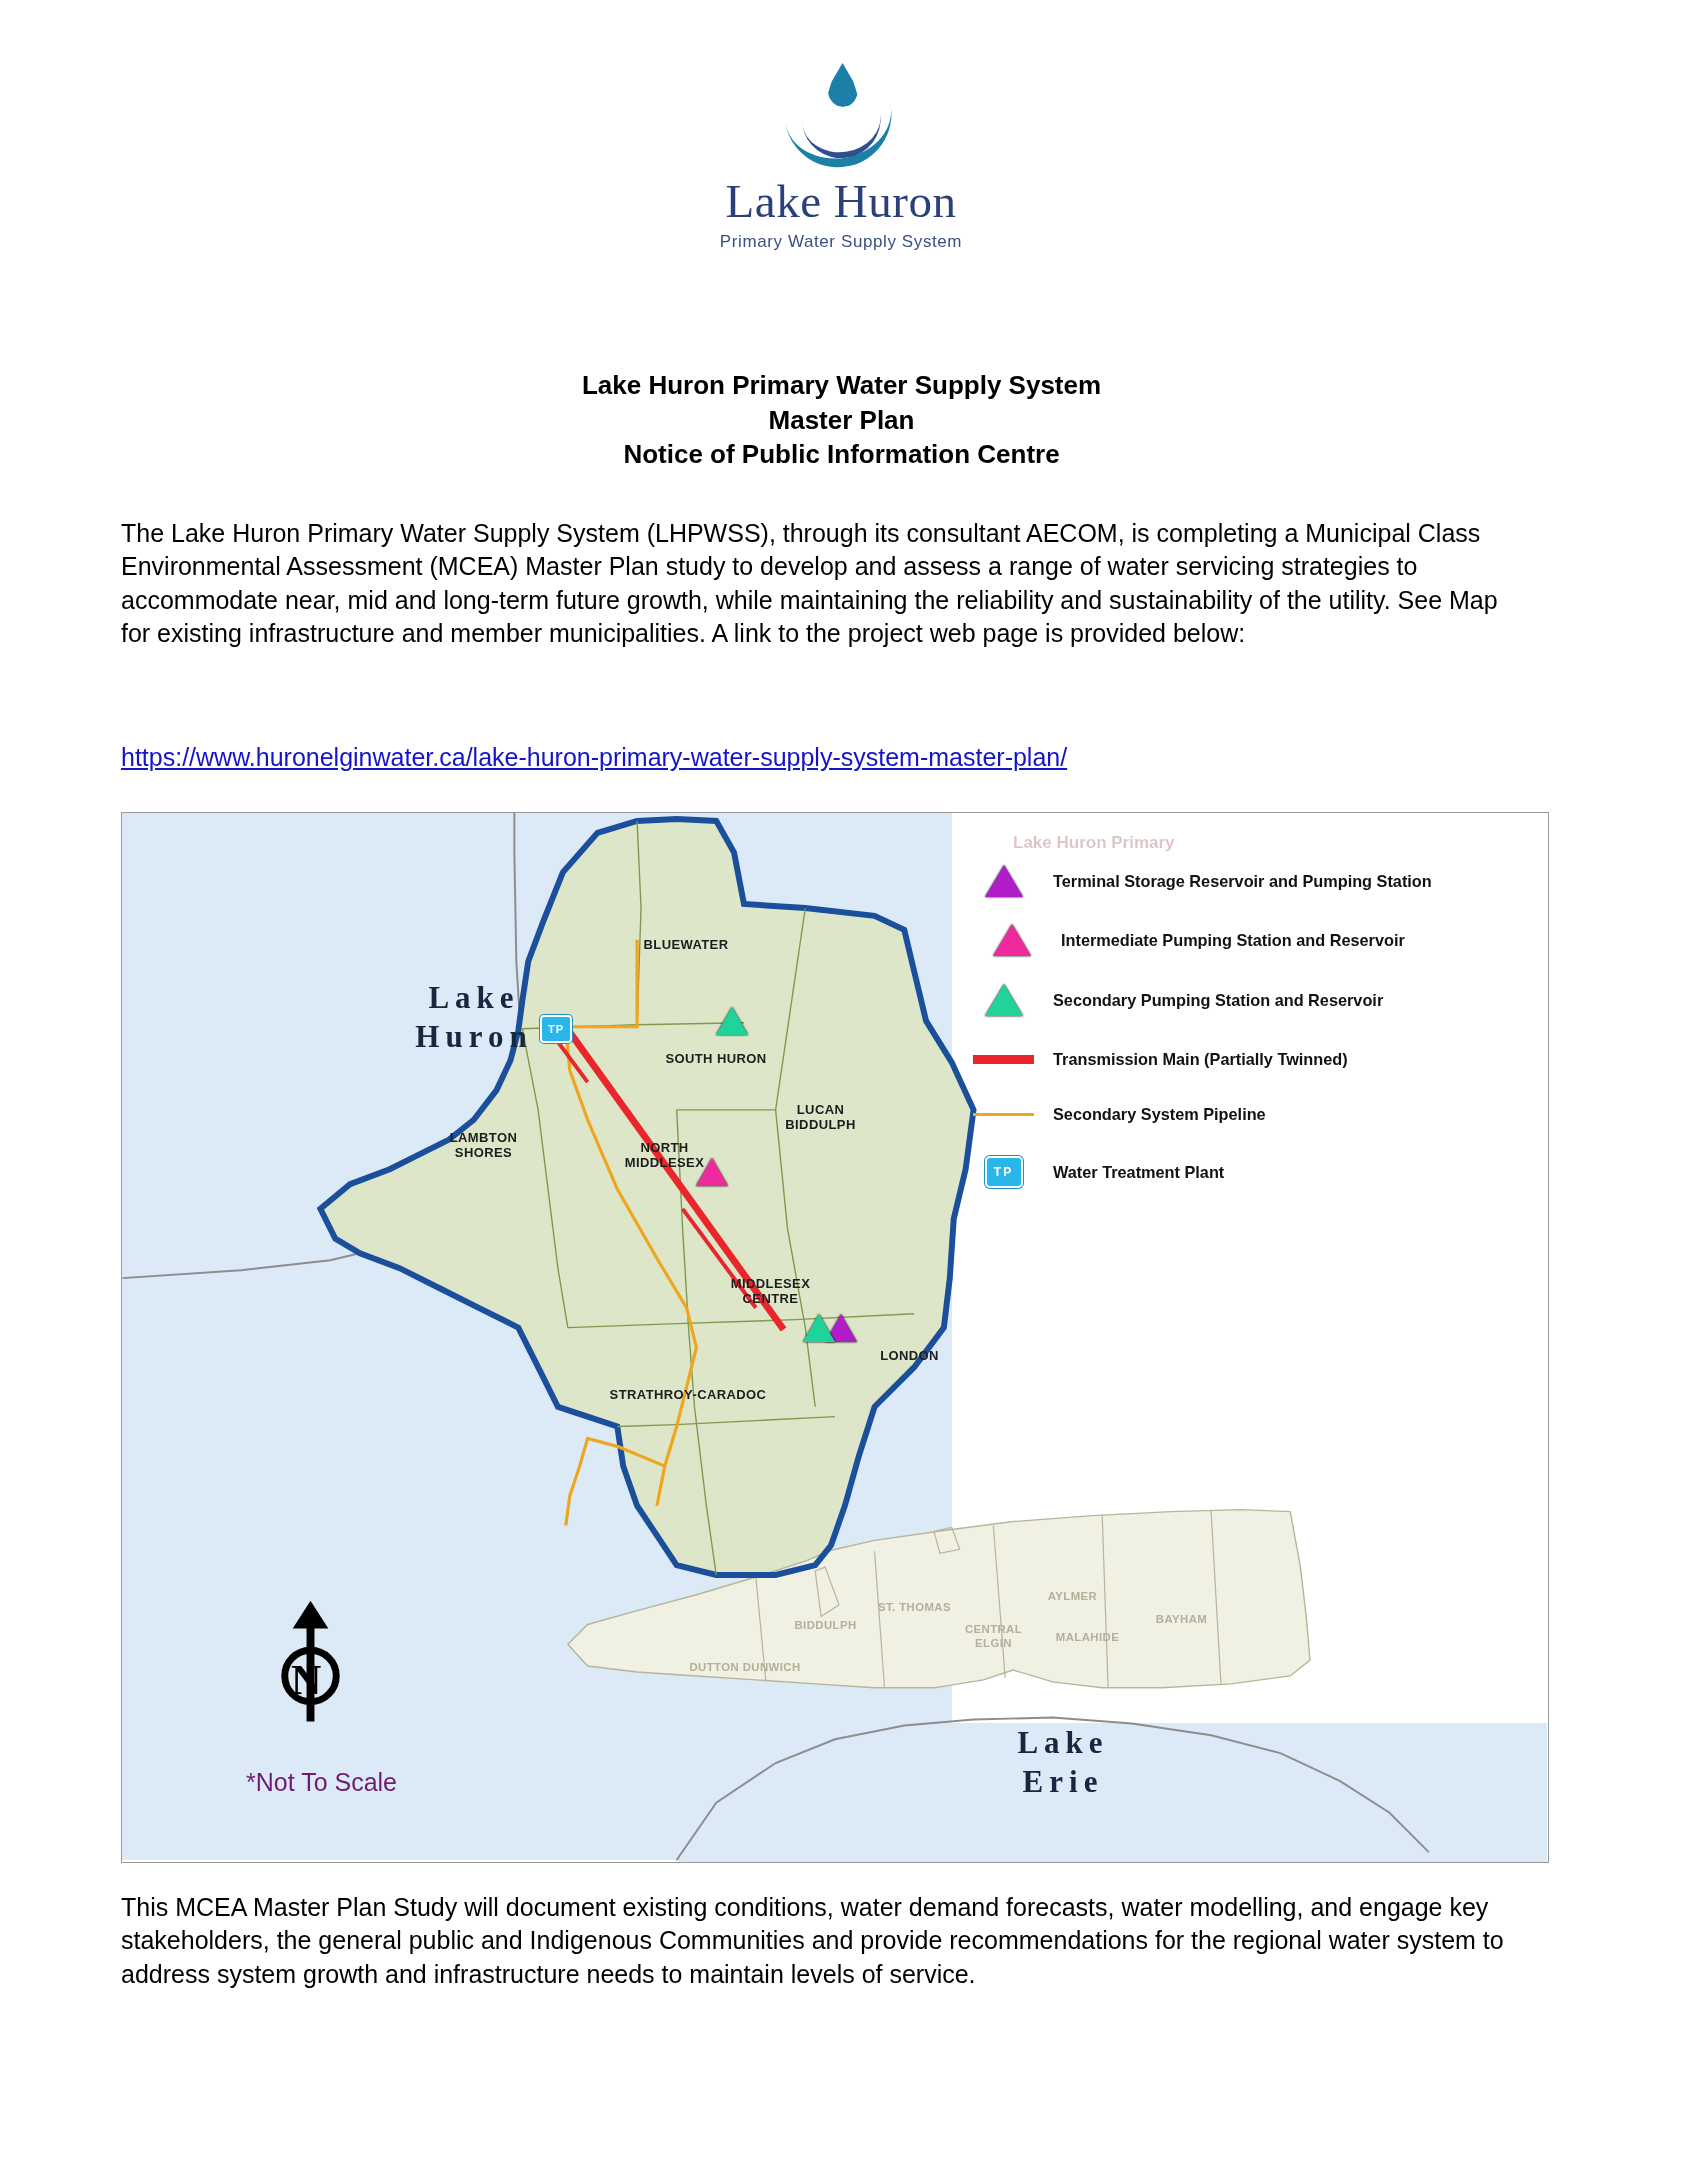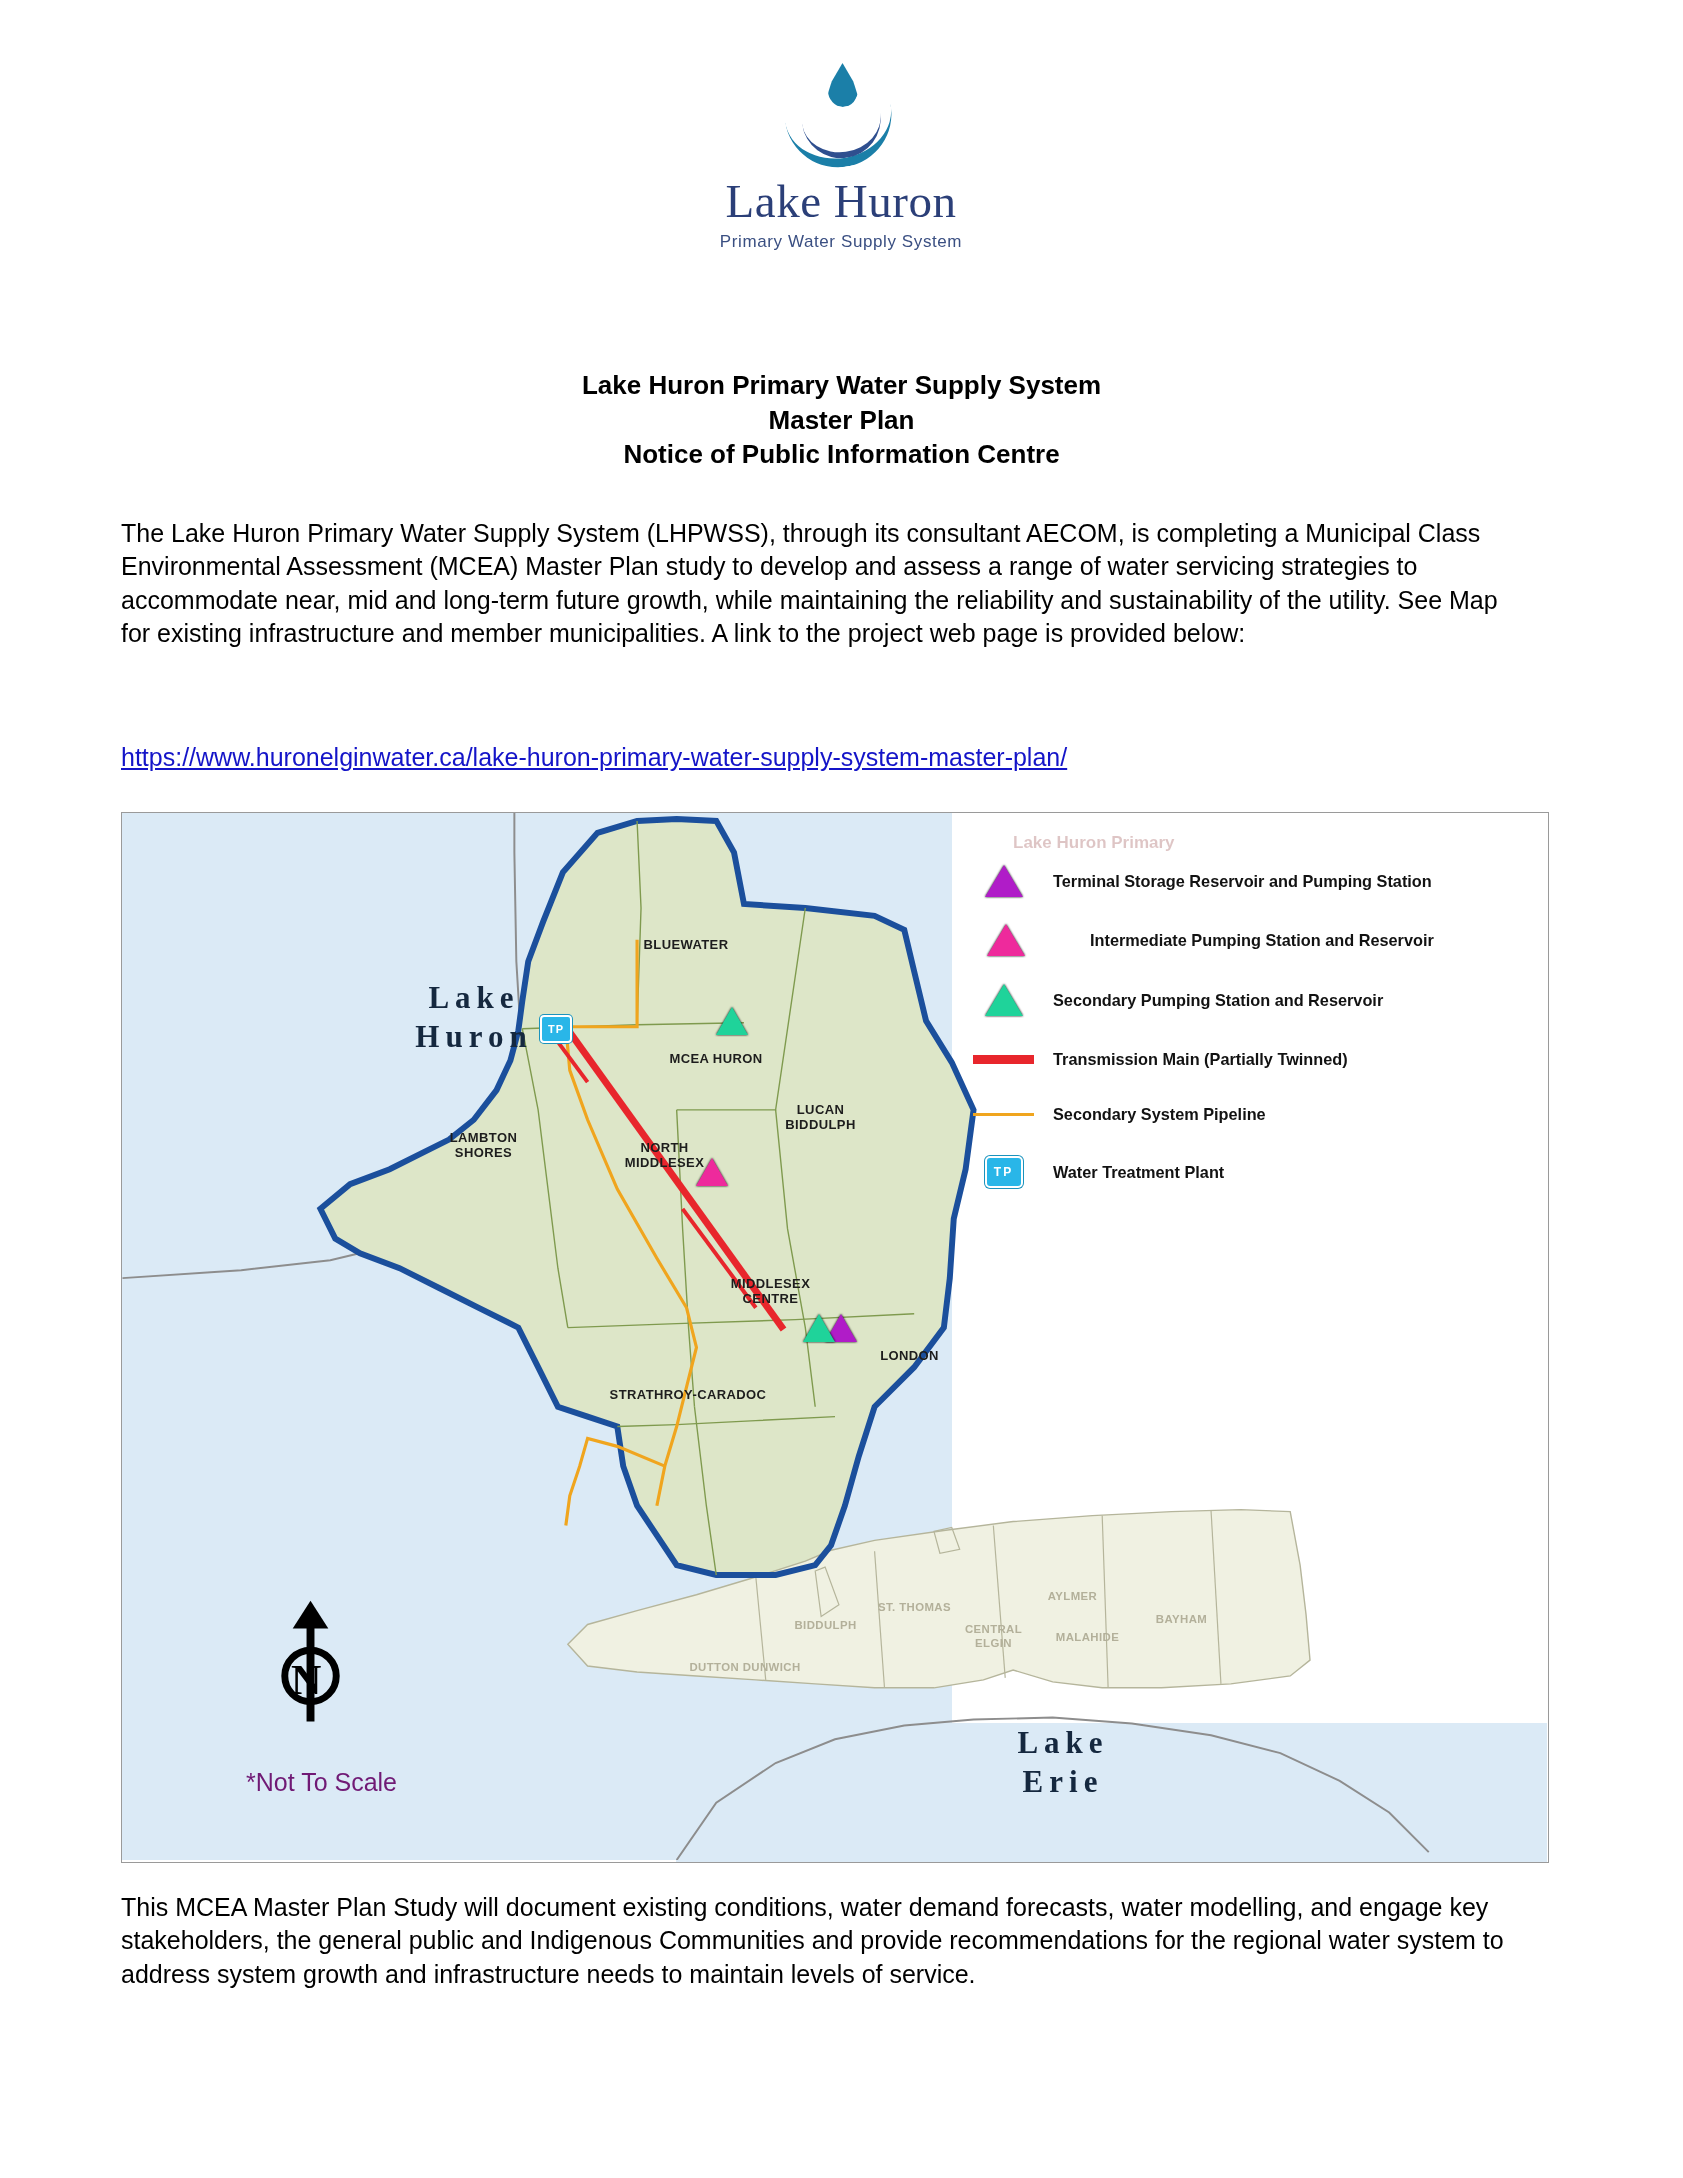--- a/index.html
+++ b/index.html
@@ -416,21 +416,21 @@
     <div class="tri" style="left:574px; top:345px; border-left:16px solid transparent; border-right:16px solid transparent; border-bottom:28px solid #ee2a9c; filter: drop-shadow(0 0 1px #000);"></div>
     <div class="tri" style="left:703px; top:501px; border-left:16px solid transparent; border-right:16px solid transparent; border-bottom:28px solid #b01cc8; filter: drop-shadow(0 0 1px #000);"></div>
     <div class="tri" style="left:681px; top:501px; border-left:16px solid transparent; border-right:16px solid transparent; border-bottom:28px solid #1fd39a; filter: drop-shadow(0 0 1px #000);"></div>
 
     <div class="lbl-lake" style="left:243px; top:166px; width:218px;">Lake
 Huron</div>
     <div class="lbl-lake" style="left:832px; top:911px; width:218px;">Lake
 Erie</div>
 
     <div class="lbl" style="left:485px; top:124px; width:158px;">BLUEWATER</div>
-    <div class="lbl" style="left:515px; top:238px; width:158px;">MCEA HURON</div>
+    <div class="lbl" style="left:515px; top:238px; width:158px;">SOUTH HURON</div>
     <div class="lbl" style="left:634px; top:289px; width:129px;">LUCAN
 BIDDULPH</div>
     <div class="lbl" style="left:297px; top:317px; width:129px;">LAMBTON
 SHORES</div>
     <div class="lbl" style="left:473px; top:327px; width:139px;">NORTH
 MIDDLESEX</div>
     <div class="lbl" style="left:579px; top:463px; width:139px;">MIDDLESEX
 CENTRE</div>
     <div class="lbl" style="left:723px; top:535px; width:129px;">LONDON</div>
     <div class="lbl" style="left:467px; top:574px; width:198px;">STRATHROY-CARADOC</div>
@@ -453,21 +453,21 @@
     <div class="legend">
       <div class="legend-title">Lake Huron Primary</div>
 
       <div class="legend-row" style="left:0; top:28px;">
         <div class="legend-sym">
           <div class="sym-tri" style="border-bottom:32px solid #b01cc8; filter: drop-shadow(0 0 1px #000);"></div>
         </div>
         <div class="legend-text">Terminal Storage Reservoir and Pumping Station</div>
       </div>
 
-      <div class="legend-row" style="left:2px; top:87px;gap:35px;">
+      <div class="legend-row" style="left:8px; top:87px;">
         <div class="legend-sym">
           <div class="sym-tri" style="border-bottom:32px solid #ee2a9c; filter: drop-shadow(0 0 1px #000);"></div>
         </div>
         <div class="legend-text">Intermediate Pumping Station and Reservoir</div>
       </div>
 
       <div class="legend-row" style="left:0; top:147px;">
         <div class="legend-sym">
           <div class="sym-tri" style="border-bottom:32px solid #1fd39a; filter: drop-shadow(0 0 1px #000);"></div>
         </div>

